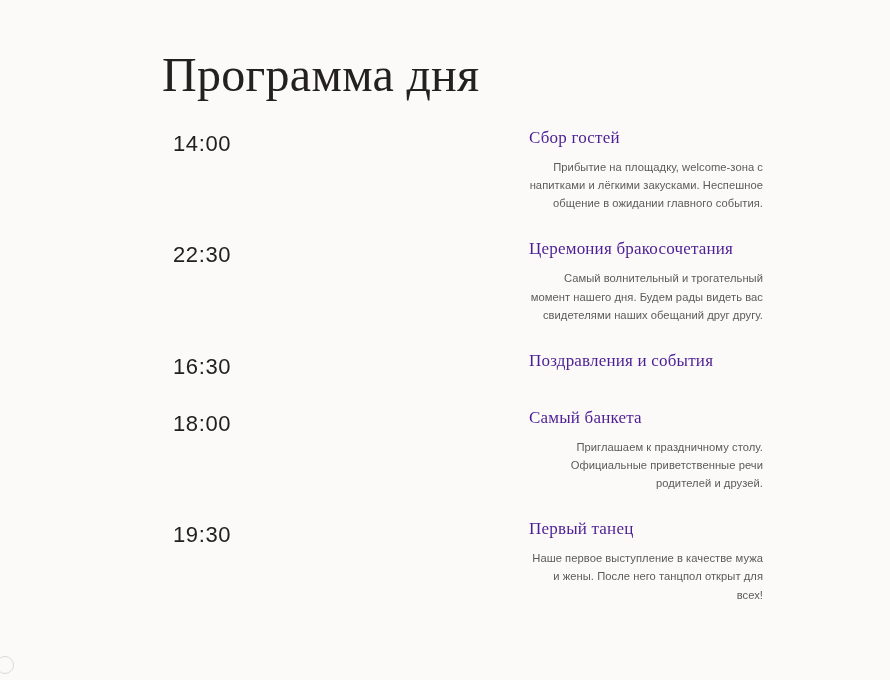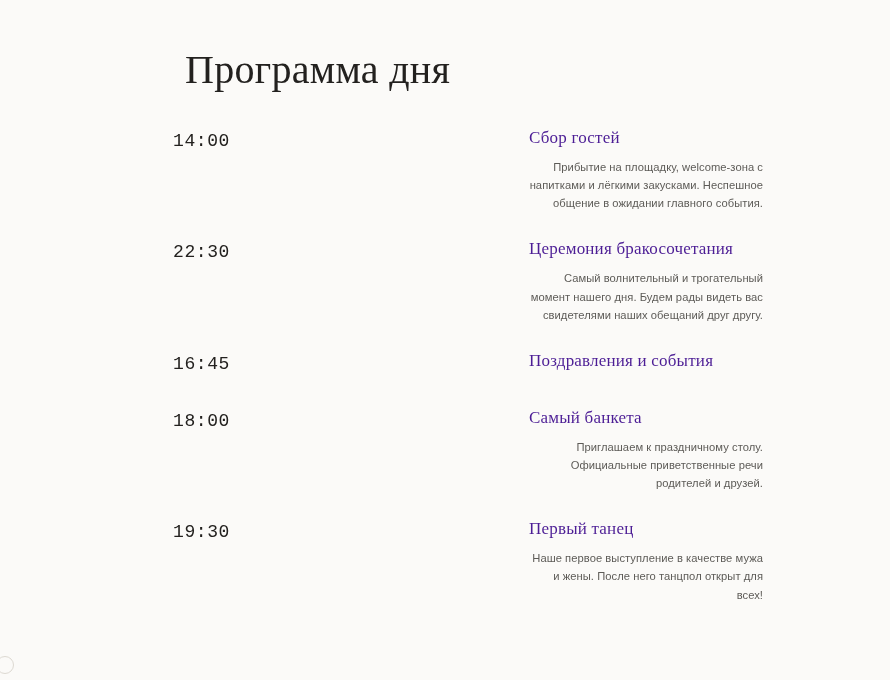--- a/index.html
+++ b/index.html
@@ -16,24 +16,24 @@
     position: relative;
   }
   .page {
     position: relative;
     width: 890px;
     height: 680px;
     box-sizing: border-box;
   }
   .page-title {
     position: absolute;
-    left: 185px;
+    left: 162px;
     top: 46px;
     font-family: "Liberation Serif", serif;
-    font-size: 40px;
+    font-size: 48px;
     line-height: 1.2;
     font-weight: 400;
     letter-spacing: 0.3px;
     color: #23211f;
     margin: 0;
     white-space: nowrap;
   }
   .schedule {
     position: absolute;
     left: 173px;
@@ -41,22 +41,22 @@
     width: 590px;
   }
   .schedule-row {
     display: flex;
     align-items: flex-start;
     margin-bottom: 27px;
   }
   .row-time {
     width: 356px;
     flex: 0 0 356px;
-    font-family: Liberation Mono, monospace;
-    font-size: 18px;
+    font-family: Liberation Sans, sans-serif;
+    font-size: 22px;
     letter-spacing: 0.6px;
     color: #23211f;
     padding-top: 3px;
   }
   .row-body {
     flex: 1 1 auto;
   }
   .row-heading {
     font-family: "Liberation Serif", serif;
     font-size: 17px;
@@ -105,21 +105,21 @@
 
     <div class="schedule-row">
       <div class="row-time">22:30</div>
       <div class="row-body">
         <h2 class="row-heading">Церемония бракосочетания</h2>
         <p class="row-desc">Самый волнительный и трогательный момент нашего дня. Будем рады видеть вас свидетелями наших обещаний друг другу.</p>
       </div>
     </div>
 
     <div class="schedule-row">
-      <div class="row-time">16:45</div>
+      <div class="row-time">16:30</div>
       <div class="row-body">
         <h2 class="row-heading">Поздравления и события</h2>
       </div>
     </div>
 
     <div class="schedule-row">
       <div class="row-time">18:00</div>
       <div class="row-body">
         <h2 class="row-heading">Самый банкета</h2>
         <p class="row-desc">Приглашаем к праздничному столу. Официальные приветственные речи родителей и друзей.</p>

